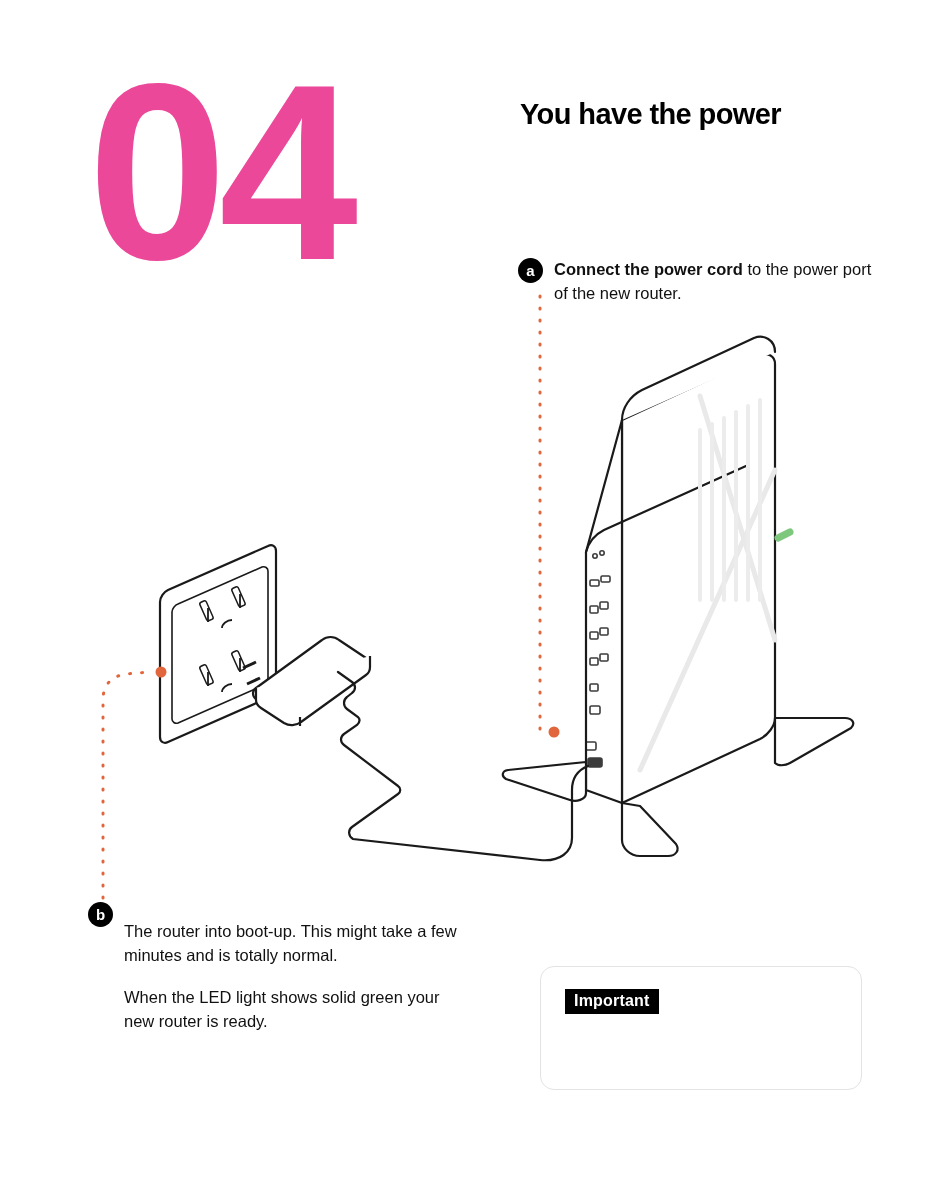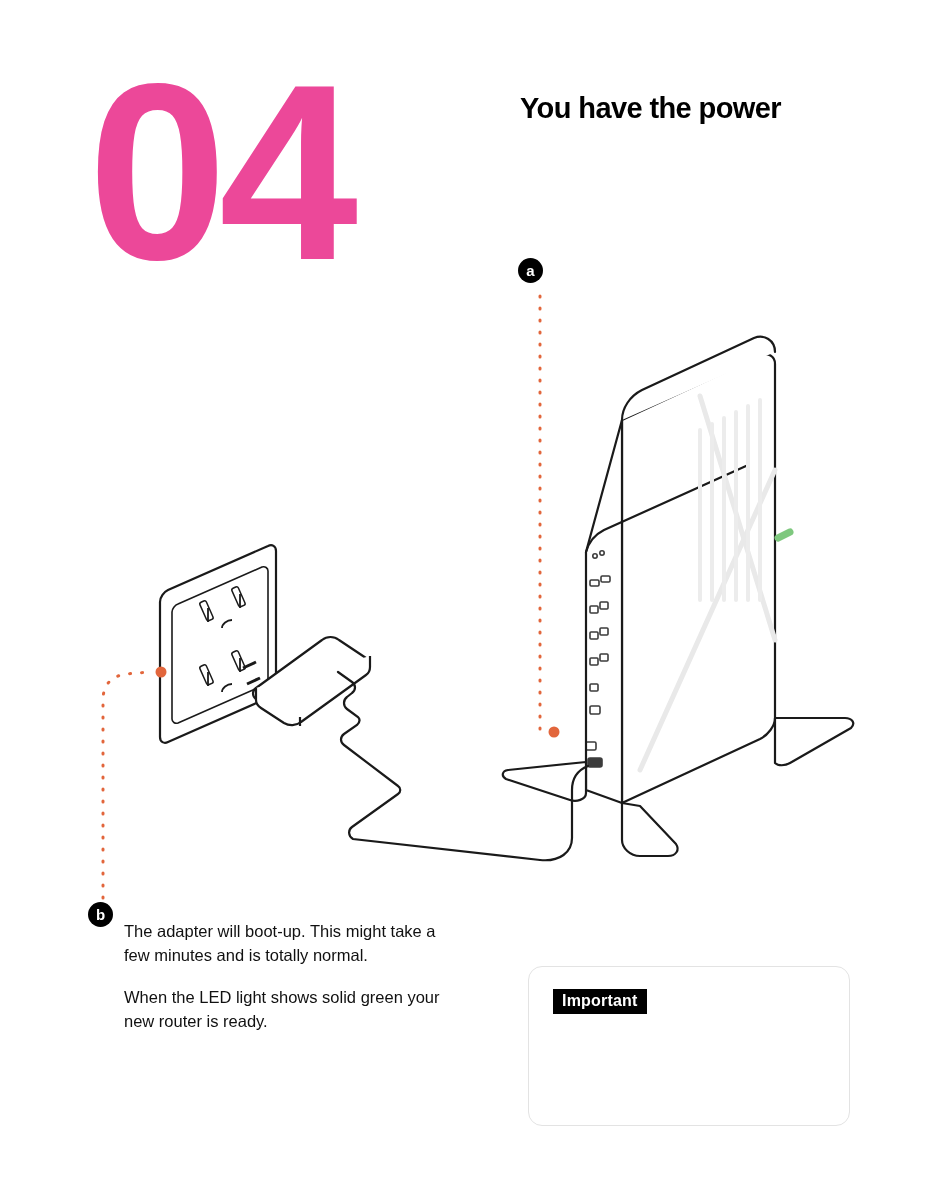--- a/index.html
+++ b/index.html
@@ -31,21 +31,21 @@
     font-weight: 800;
     letter-spacing: -8px;
     color: #ec4899;
     font-family: "Liberation Sans", sans-serif;
   }
 
   
   .page-title {
     position: absolute;
     left: 520px;
-    top: 92px;
+    top: 98px;
     width: 400px;
     font-size: 29px;
     font-weight: 800;
     letter-spacing: -0.6px;
     color: #000000;
   }
 
   
   .callout-a {
     position: absolute;
@@ -89,24 +89,24 @@
     font-size: 16.5px;
     line-height: 1.45;
     margin-top: 18px;
     color: #111111;
   }
   .para b { font-weight: 400; }
 
   
   .important-box {
     position: absolute;
-    left: 528px;
+    left: 540px;
     top: 966px;
     width: 322px;
-    height: 160px;
+    height: 124px;
     border: 1.5px solid #e3e3e3;
     border-radius: 14px;
     background: #ffffff;
     box-sizing: border-box;
     padding: 22px 24px;
   }
   .important-tag {
     display: inline-block;
     background: #000000;
     color: #ffffff;
@@ -259,27 +259,30 @@
     </g>
     <circle cx="161" cy="672" r="5.5" fill="#e2663c"></circle>
   </svg>
 
   <div class="step-number">04</div>
 
   <div class="page-title">You have the power</div>
 
   <div class="callout-a">
     <span class="bullet-badge">a</span>
+    <div class="callout-text">
+      <b>Connect the power cord</b><span> to the power port of the new router.</span>
+    </div>
   </div>
 
   <div class="callout-b">
     <span class="bullet-badge">b</span>
 
     <div class="para">
-      <span>The adapter will boot-up. </span><b>This might take a few minutes and is totally normal.</b>
+      <span>The router into boot-up. </span><b>This might take a few minutes and is totally normal.</b>
     </div>
 
     <div class="para">
       <span>When the </span><b>LED light shows solid green</b><span> your new router is ready.</span>
     </div>
   </div>
 
   <div class="important-box">
     <span class="important-tag">Important</span>
   </div>

